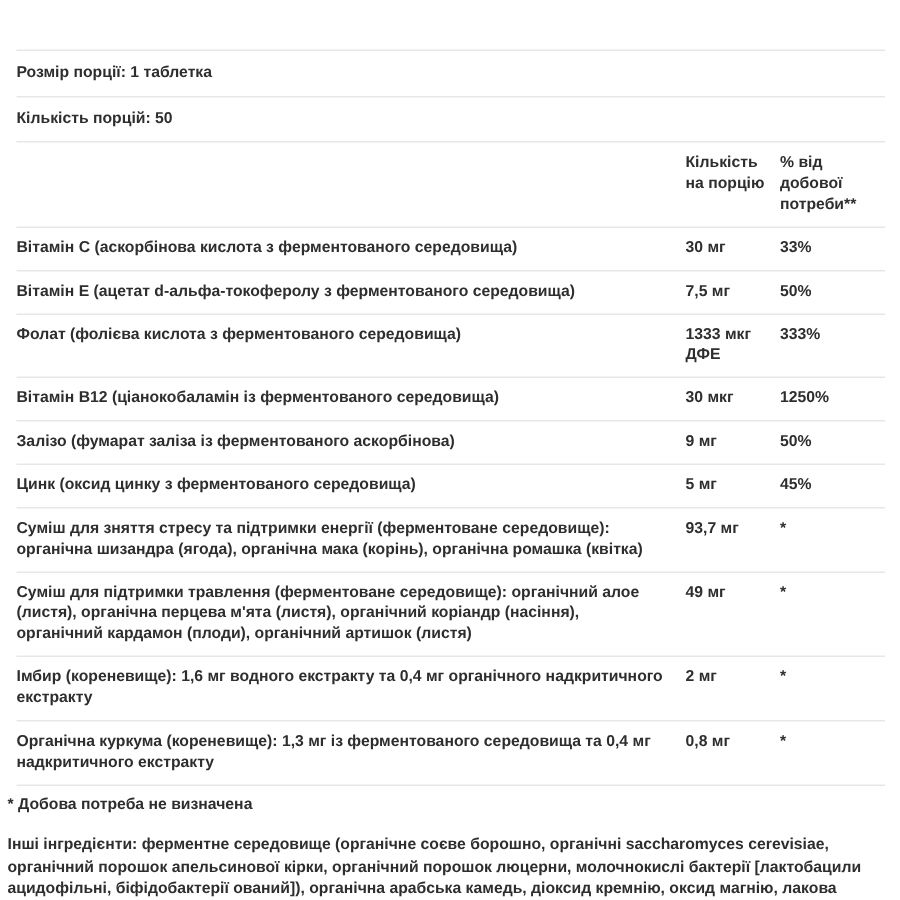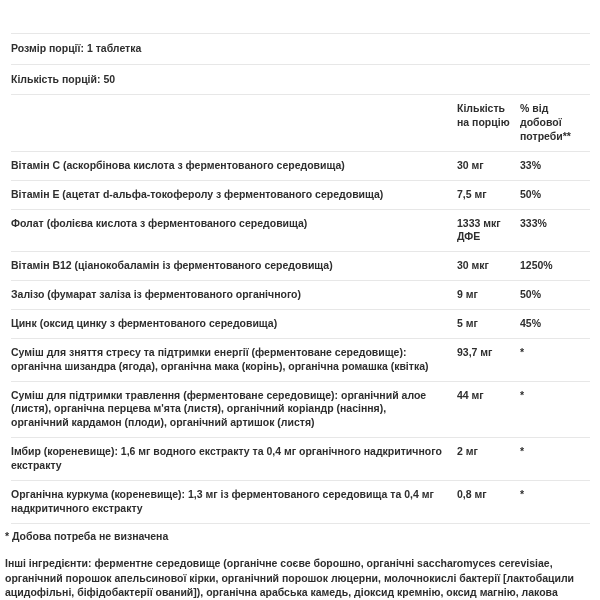--- a/index.html
+++ b/index.html
@@ -112,40 +112,40 @@
     <div class="cell-dv">333%</div>
   </div>
 
   <div class="table-row">
     <div class="cell-name">Вітамін B12 (ціанокобаламін із ферментованого середовища)</div>
     <div class="cell-amount">30 мкг</div>
     <div class="cell-dv">1250%</div>
   </div>
 
   <div class="table-row">
-    <div class="cell-name">Залізо (фумарат заліза із ферментованого органічного)</div>
+    <div class="cell-name">Залізо (фумарат заліза із ферментованого аскорбінова)</div>
     <div class="cell-amount">9 мг</div>
     <div class="cell-dv">50%</div>
   </div>
 
   <div class="table-row">
     <div class="cell-name">Цинк (оксид цинку з ферментованого середовища)</div>
     <div class="cell-amount">5 мг</div>
     <div class="cell-dv">45%</div>
   </div>
 
   <div class="table-row">
     <div class="cell-name">Суміш для зняття стресу та підтримки енергії (ферментоване середовище): органічна шизандра (ягода), органічна мака (корінь), органічна ромашка (квітка)</div>
     <div class="cell-amount">93,7 мг</div>
     <div class="cell-dv">*</div>
   </div>
 
   <div class="table-row">
     <div class="cell-name">Суміш для підтримки травлення (ферментоване середовище): органічний алое (листя), органічна перцева м'ята (листя), органічний коріандр (насіння), органічний кардамон (плоди), органічний артишок (листя)</div>
-    <div class="cell-amount">44 мг</div>
+    <div class="cell-amount">49 мг</div>
     <div class="cell-dv">*</div>
   </div>
 
   <div class="table-row">
     <div class="cell-name">Імбир (кореневище): 1,6 мг водного екстракту та 0,4 мг органічного надкритичного екстракту</div>
     <div class="cell-amount">2 мг</div>
     <div class="cell-dv">*</div>
   </div>
 
   <div class="table-row">

